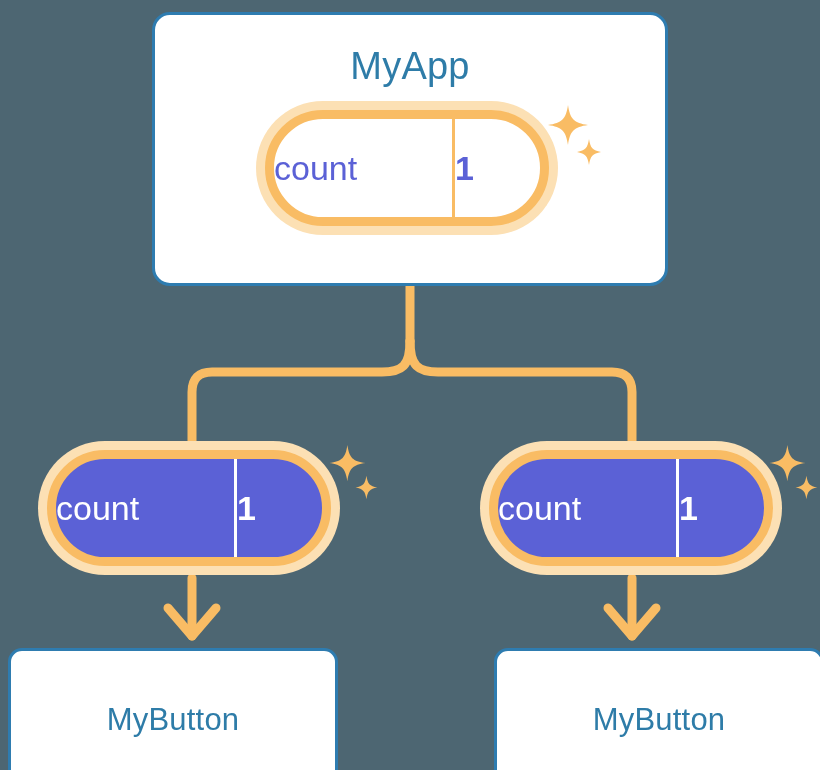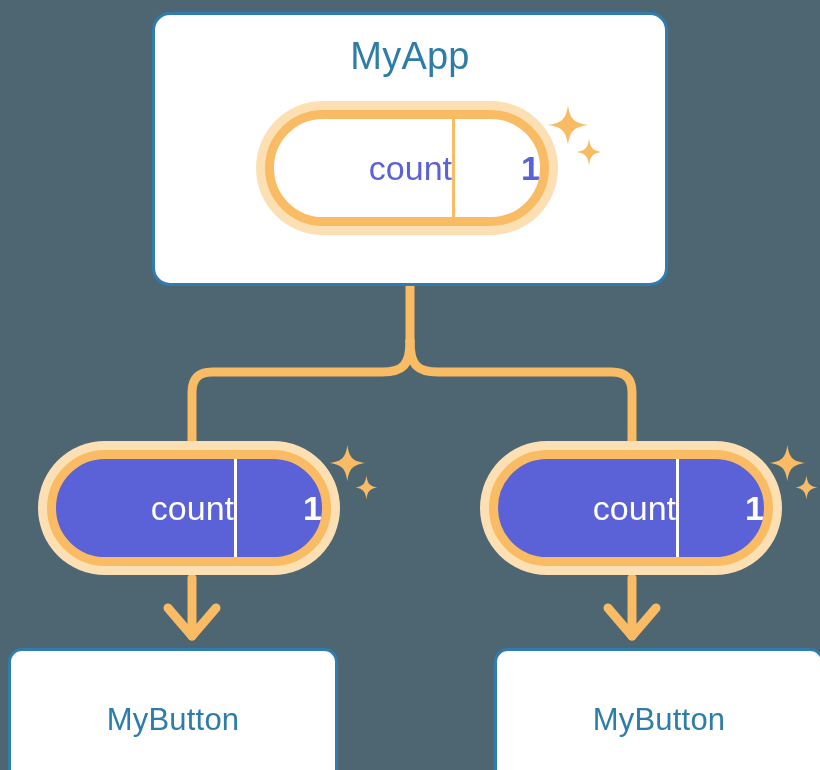--- a/index.html
+++ b/index.html
@@ -56,21 +56,21 @@
 
   .comp-title {
     color: #2e7ca8;
     font-size: 38px;
     font-weight: 500;
     letter-spacing: 0.2px;
     line-height: 1;
     white-space: nowrap;
   }
   .comp-card.root .comp-title {
-    margin-top: 22px;
+    margin-top: 32px;
   }
   .comp-card.leaf .comp-title {
     font-size: 31px;
   }
 
   
   .pill-wrap {
     position: absolute;
   }
   .pill-wrap.root-pill { left: 265px; top: 110px; }
@@ -93,21 +93,21 @@
   .pill.light {
     background: #ffffff;
   }
   .pill.solid {
     background: #5b61d6;
   }
 
   .pill-cell {
     display: flex;
     align-items: center;
-    justify-content: flex-end;
+    justify-content: flex-start;
     box-sizing: border-box;
   }
   .pill-key {
     flex: 0 0 178px;
   }
   .pill-val {
     flex: 1 1 auto;
   }
   .pill.light .pill-val {
     border-left: 3px solid #f9bc64;

